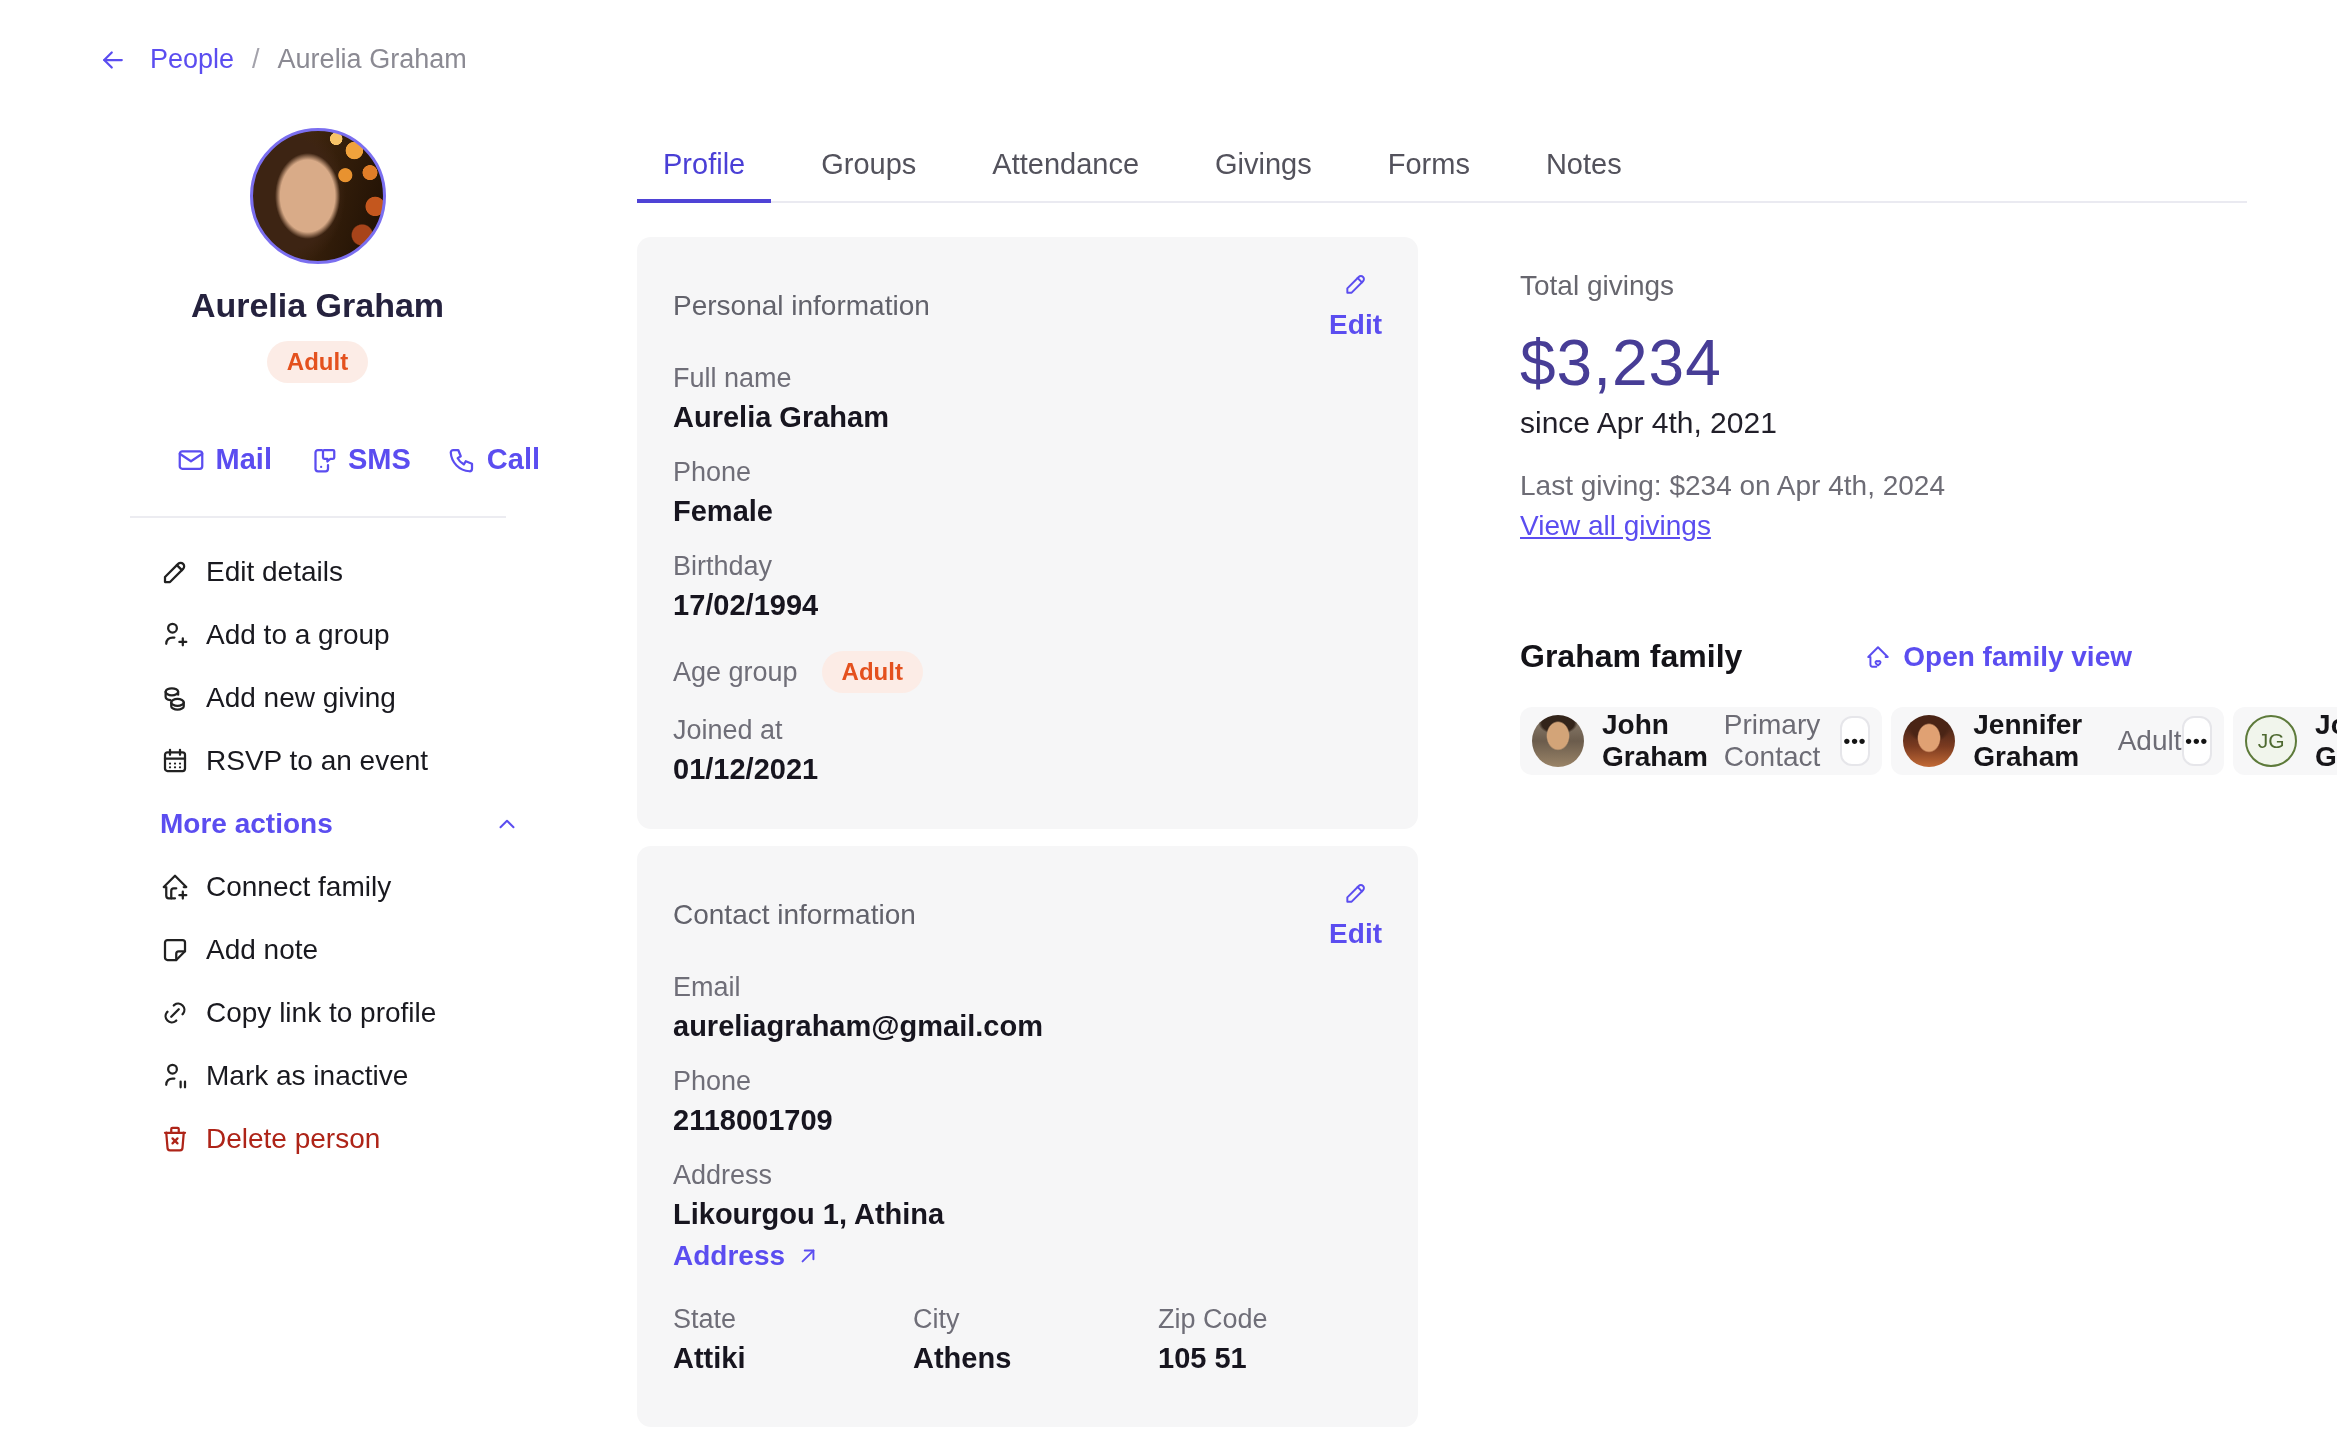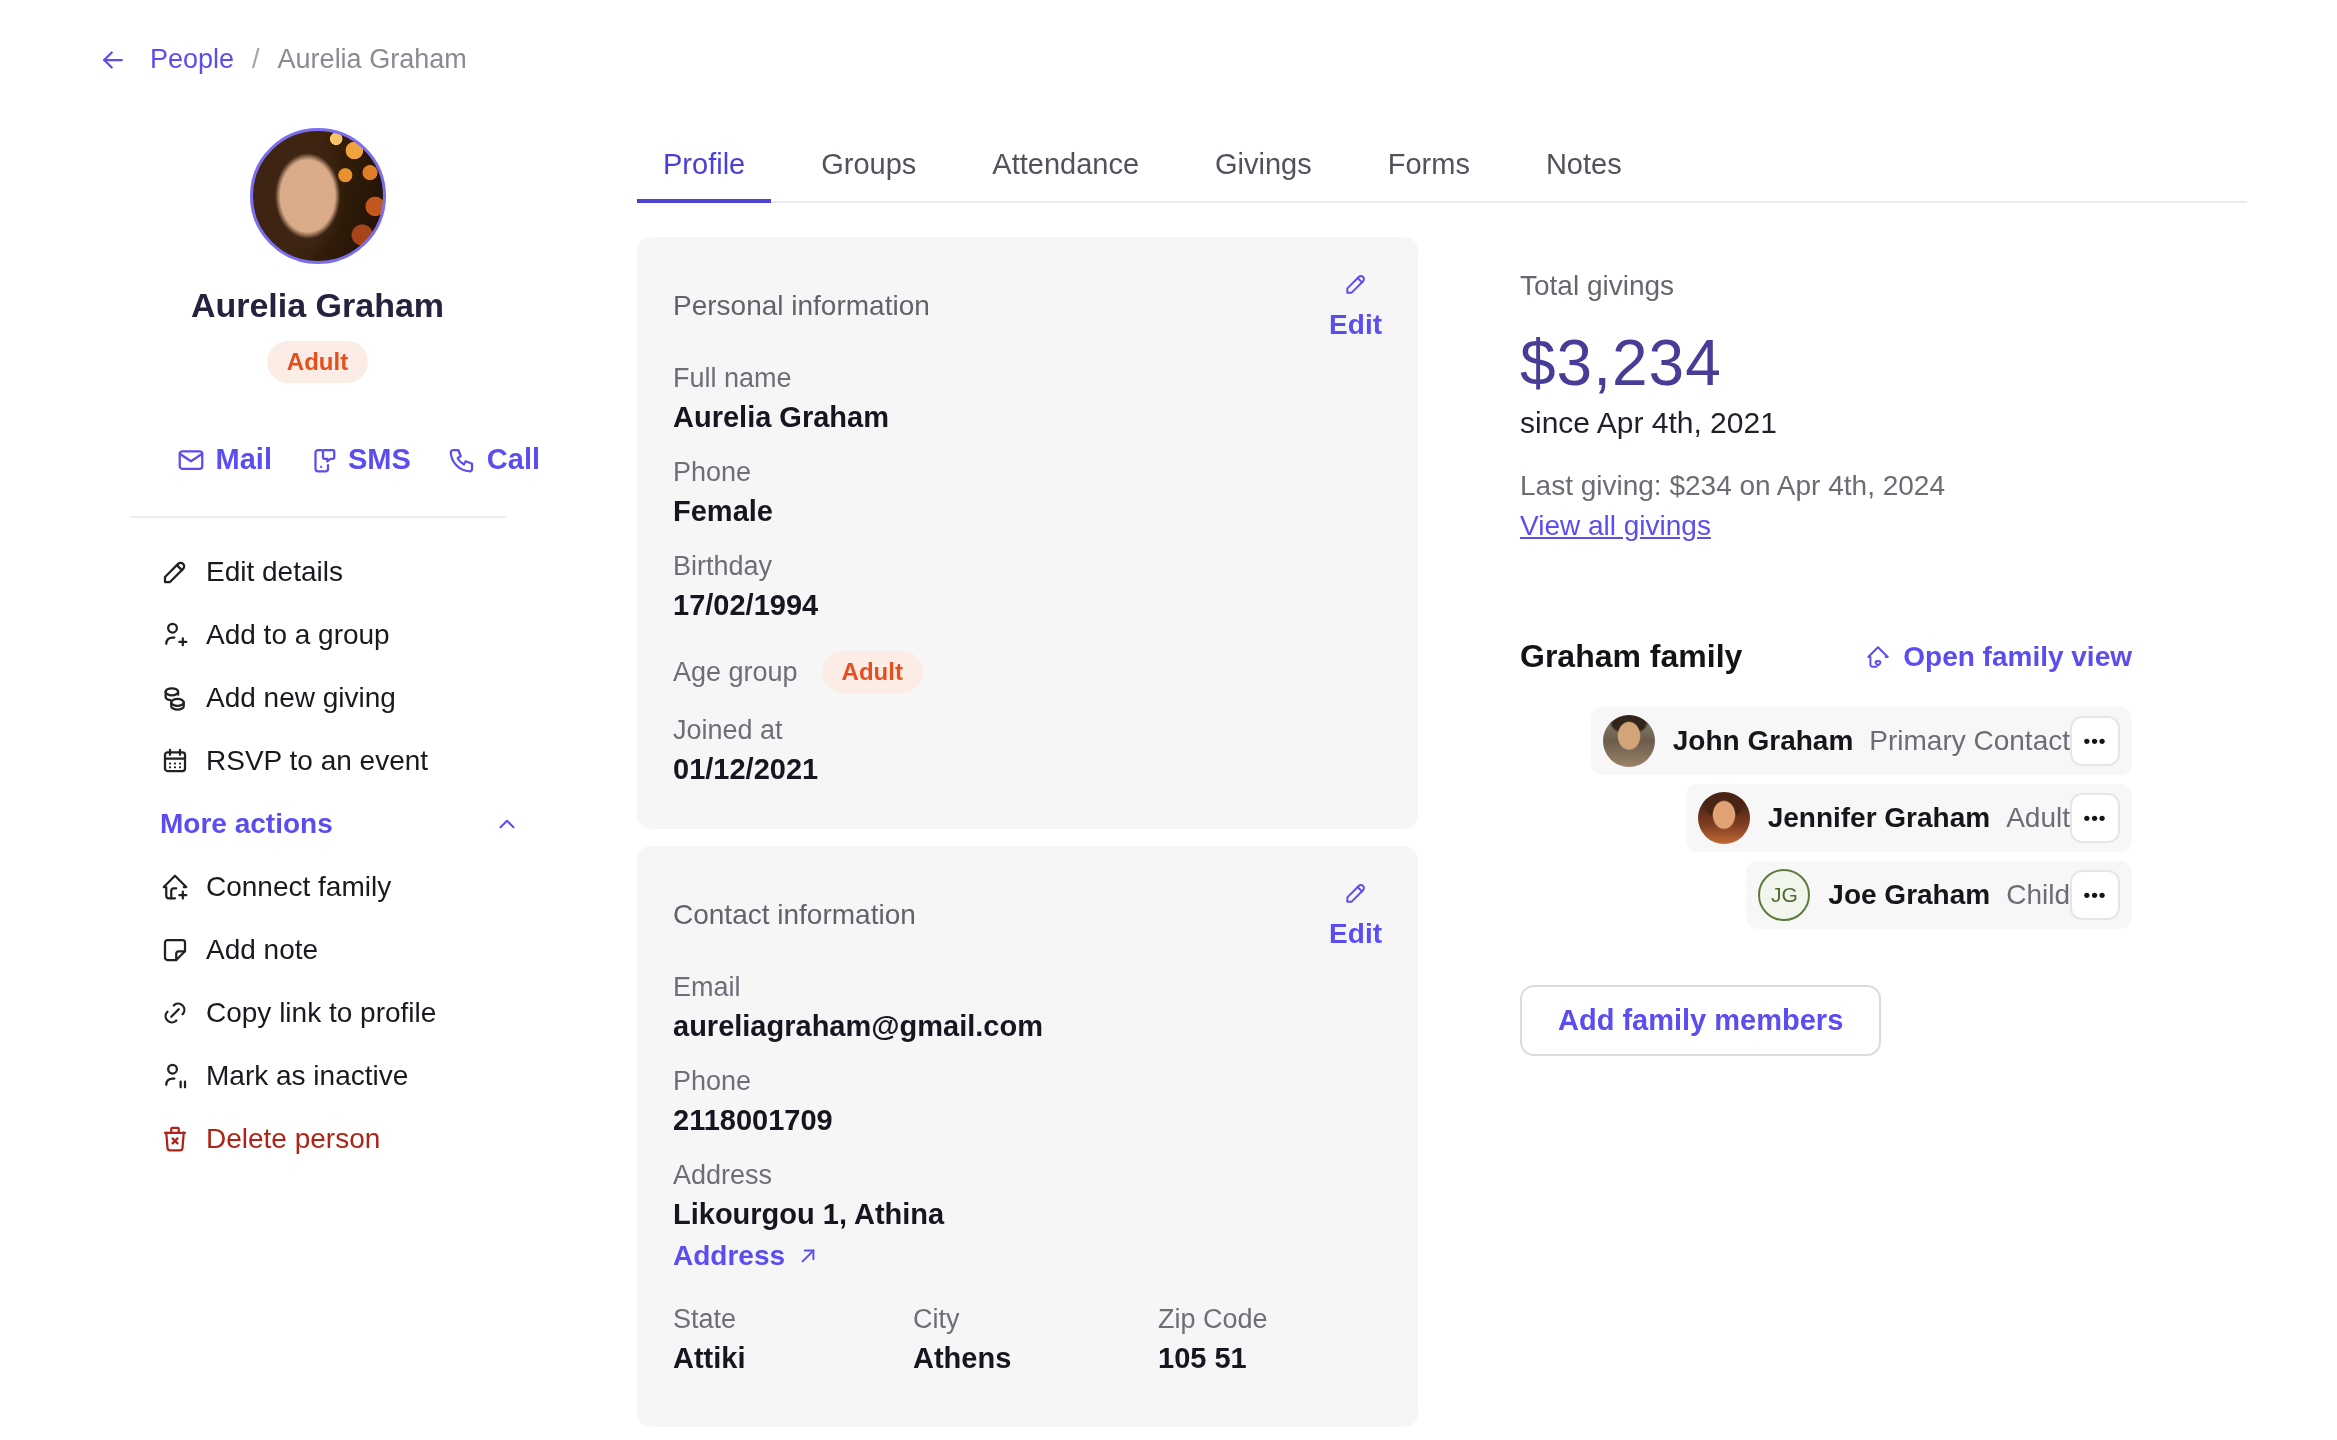--- a/index.html
+++ b/index.html
@@ -72,21 +72,21 @@
   
   .rightcol{position:absolute;left:1520px;top:270px;width:612px;}
   .tg-title{font-size:28px;color:#67666e;}
   .tg-total{margin-top:24px;font-size:64px;font-weight:500;color:#473d96;letter-spacing:1px;}
   .tg-since{margin-top:6px;font-size:30px;color:#211f29;}
   .tg-last{margin-top:30px;font-size:28px;color:#6d6c75;}
   .tg-view{margin-top:8px;font-size:28px;color:#5b4df0;font-weight:500;text-decoration:underline;cursor:pointer;width:fit-content;}
   .fam-head{margin-top:96px;display:flex;justify-content:space-between;align-items:center;}
   .fam-title{font-size:32px;font-weight:700;color:#141318;}
   .fam-open{display:flex;align-items:center;gap:12px;color:#5b4df0;font-size:28px;font-weight:600;cursor:pointer;}
-  .fam-rows{margin-top:32px;display:flex;flex-direction:column;gap:9px;align-items:flex-end;}
+  .fam-rows{margin-top:32px;display:flex;flex-direction:row;gap:9px;}
   .fam-row{height:68px;background:#f7f7f8;border-radius:12px;display:flex;align-items:center;padding:0 12px;cursor:pointer;}
   .f-avatar{width:52px;height:52px;border-radius:50%;margin-right:18px;flex:none;}
   .f-avatar.man{background:
       radial-gradient(16px 20px at 50% 40%, #d3a478 66%, rgba(211,164,120,0) 74%),
       radial-gradient(28px 16px at 50% 16%, #33241a 58%, rgba(51,36,26,0) 70%),
       linear-gradient(180deg,#8e8070 0%,#6b5c4c 50%,#9a8468 100%);}
   .f-avatar.woman{background:
       radial-gradient(16px 20px at 50% 44%, #e0a173 66%, rgba(224,161,115,0) 74%),
       radial-gradient(30px 22px at 50% 24%, #4a2415 58%, rgba(74,36,21,0) 72%),
       linear-gradient(180deg,#2e1a14 0%,#7a3a20 60%,#c26a36 100%);}
@@ -353,14 +353,13 @@
       <span class="dots-btn">•••</span>
     </div>
     <div class="fam-row">
       <div class="f-avatar initials">JG</div>
       <span class="f-name">Joe Graham</span>
       <span class="f-role">Child</span>
       <span class="dots-btn">•••</span>
     </div>
   </div>
 
-  <span class="add-fam-btn">Add family members</span>
 </div>
 
 </body></html>

